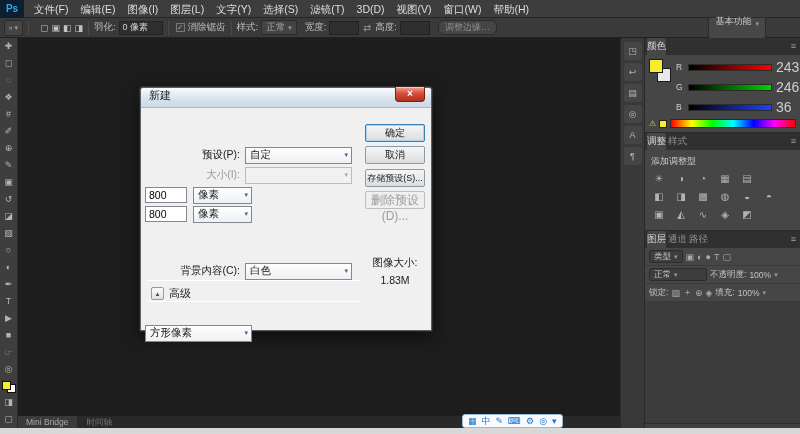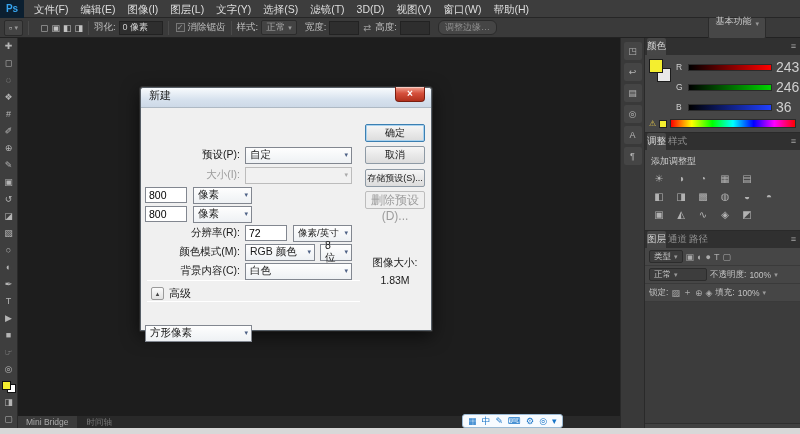--- a/index.html
+++ b/index.html
@@ -404,40 +404,21 @@
       </div>
 
       <div class="drow" style="top:97px">
         <input class="din w42" value="800" style="">
         <div class="ddd w59" style="margin-left:6px">
           <span>像素</span>
           <span class="darr">▾</span>
         </div>
       </div>
 
-      <div class="drow" style="top:116px">
-        <span class="dlbl">分辨率(R):</span>
-        <input class="din w42" value="72" style="">
-        <div class="ddd w59" style="margin-left:6px;font-size:9.5px">
-          <span>像素/英寸</span>
-          <span class="darr">▾</span>
-        </div>
-      </div>
-
-      <div class="drow" style="top:135px">
-        <span class="dlbl">颜色模式(M):</span>
-        <div class="ddd w70">
-          <span>RGB 颜色</span>
-          <span class="darr">▾</span>
-        </div>
-        <div class="ddd w32" style="margin-left:5px">
-          <span>8 位</span>
-          <span class="darr">▾</span>
-        </div>
-      </div>
+
 
       <div class="drow" style="top:154px">
         <span class="dlbl">背景内容(C):</span>
         <div class="ddd w107">
           <span>白色</span>
           <span class="darr">▾</span>
         </div>
       </div>
 
       <div class="dhr" style="top:172px"></div>

